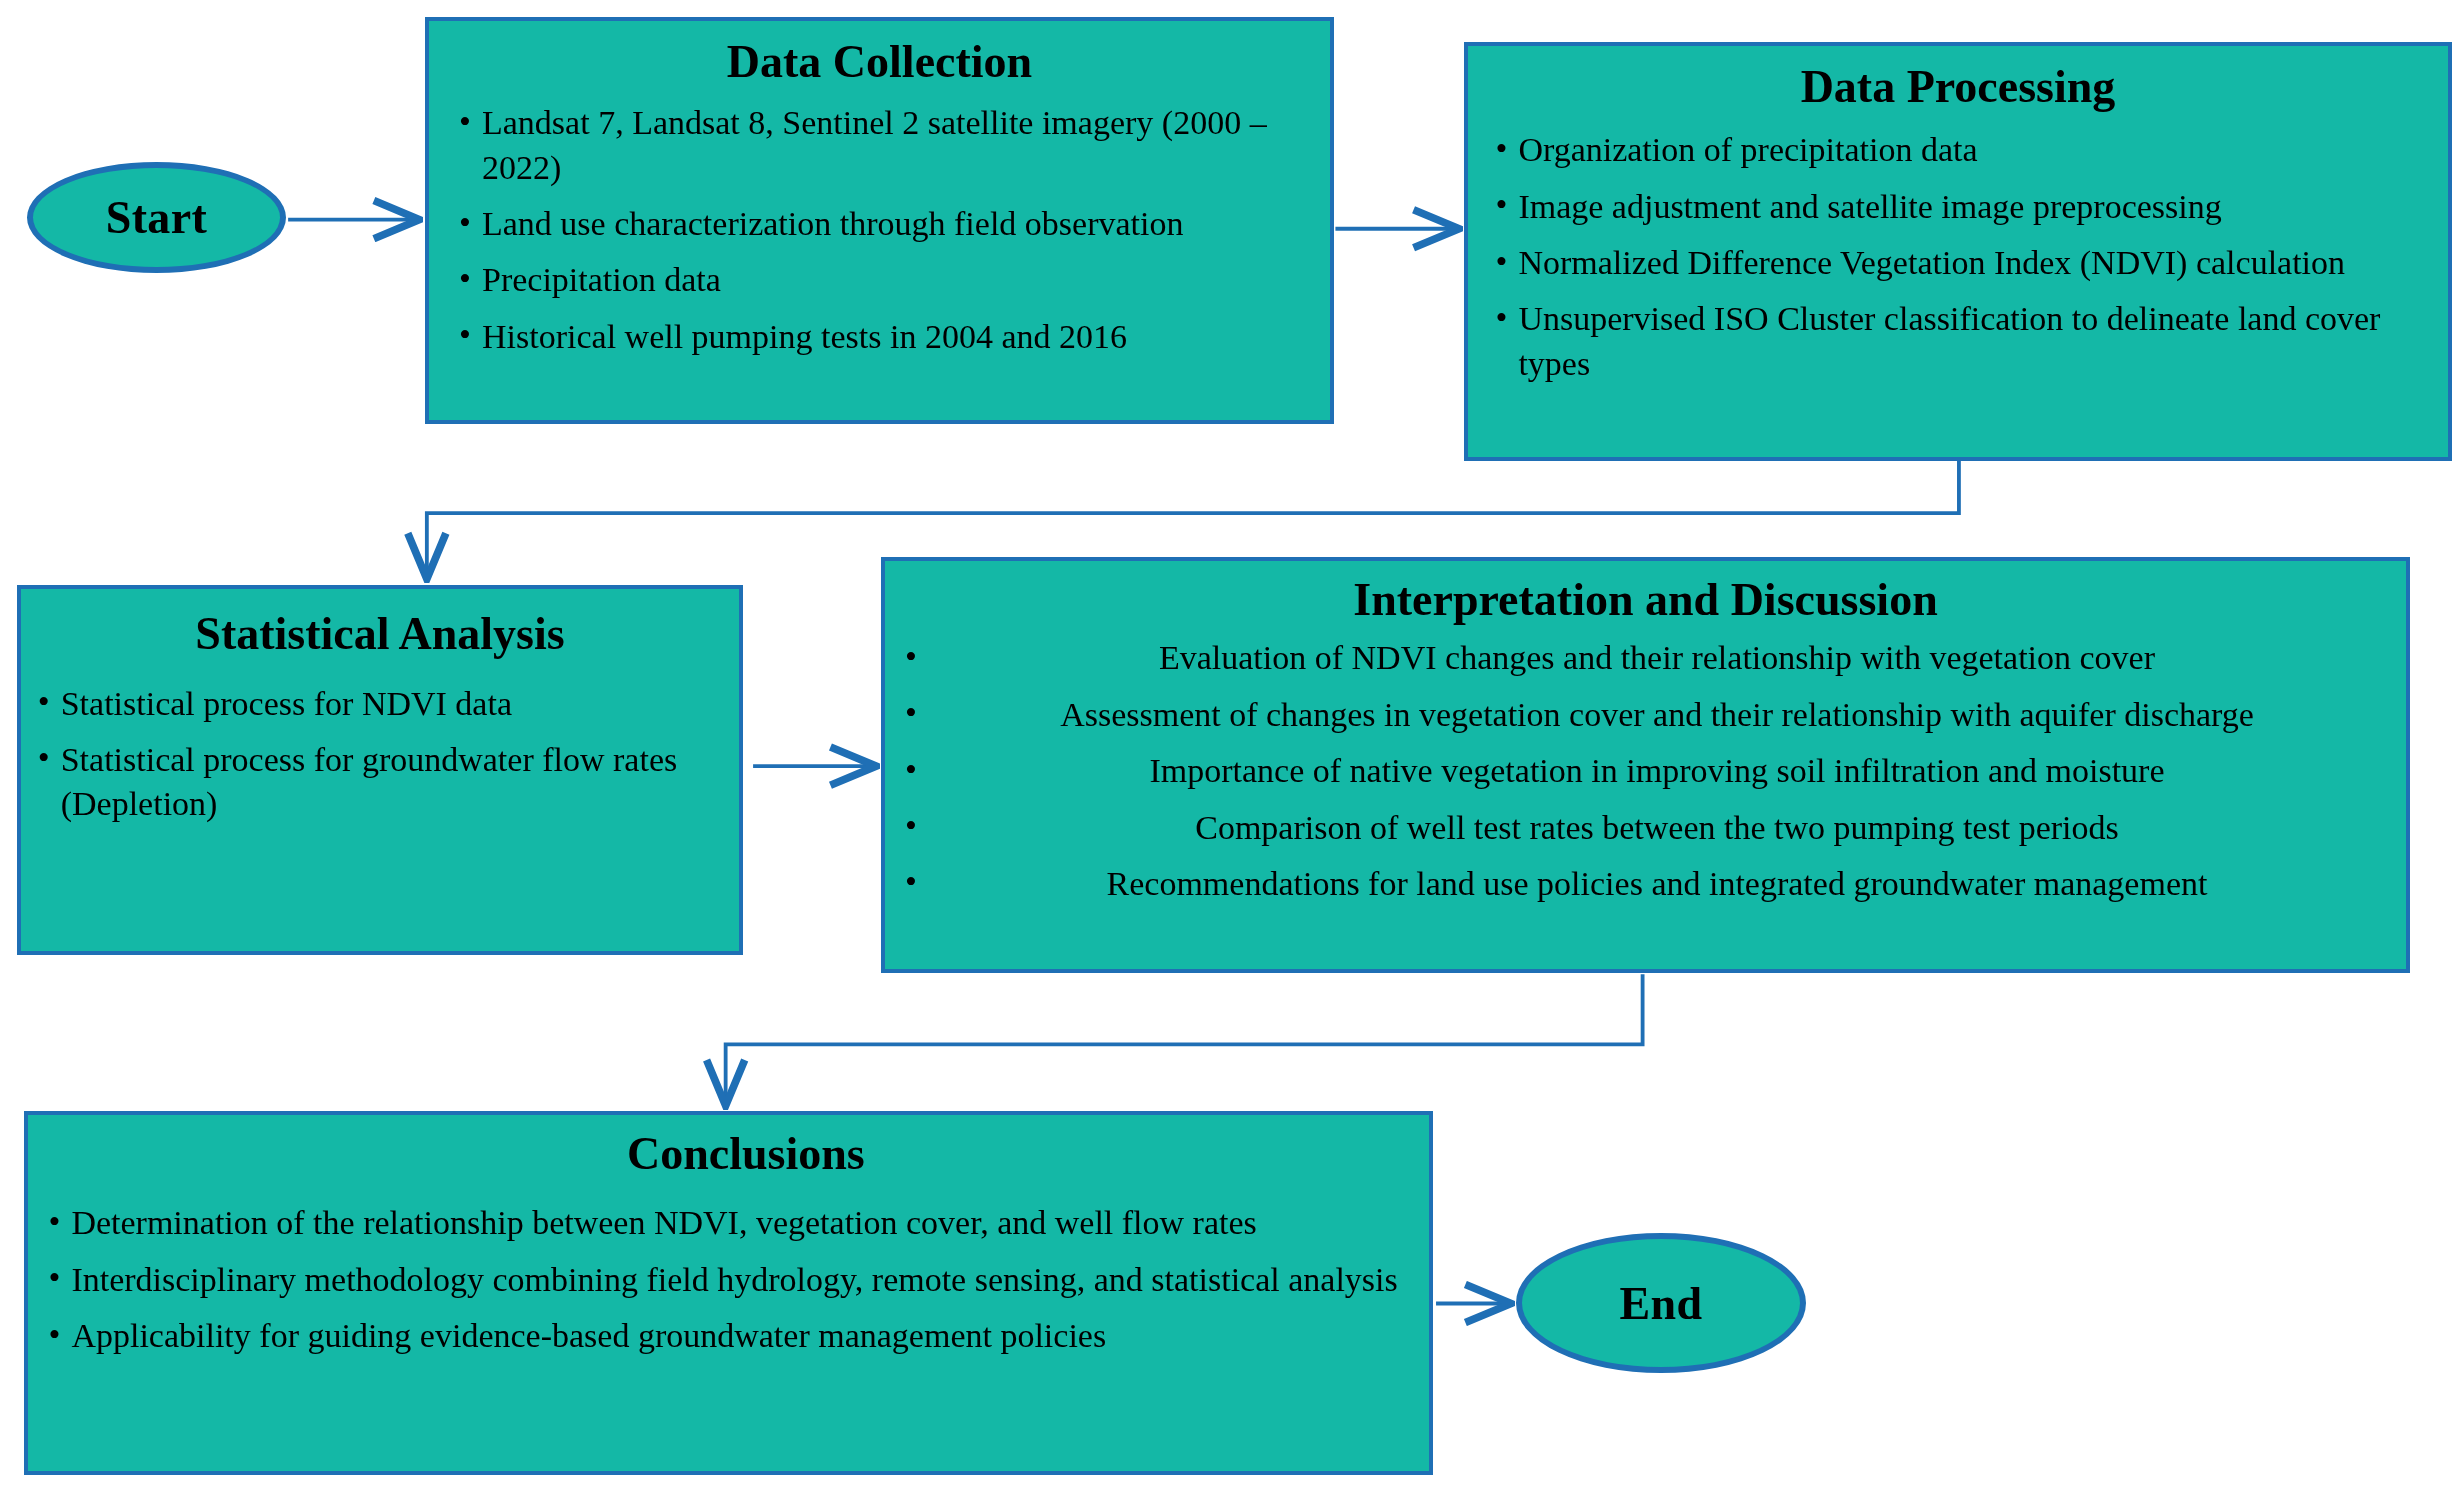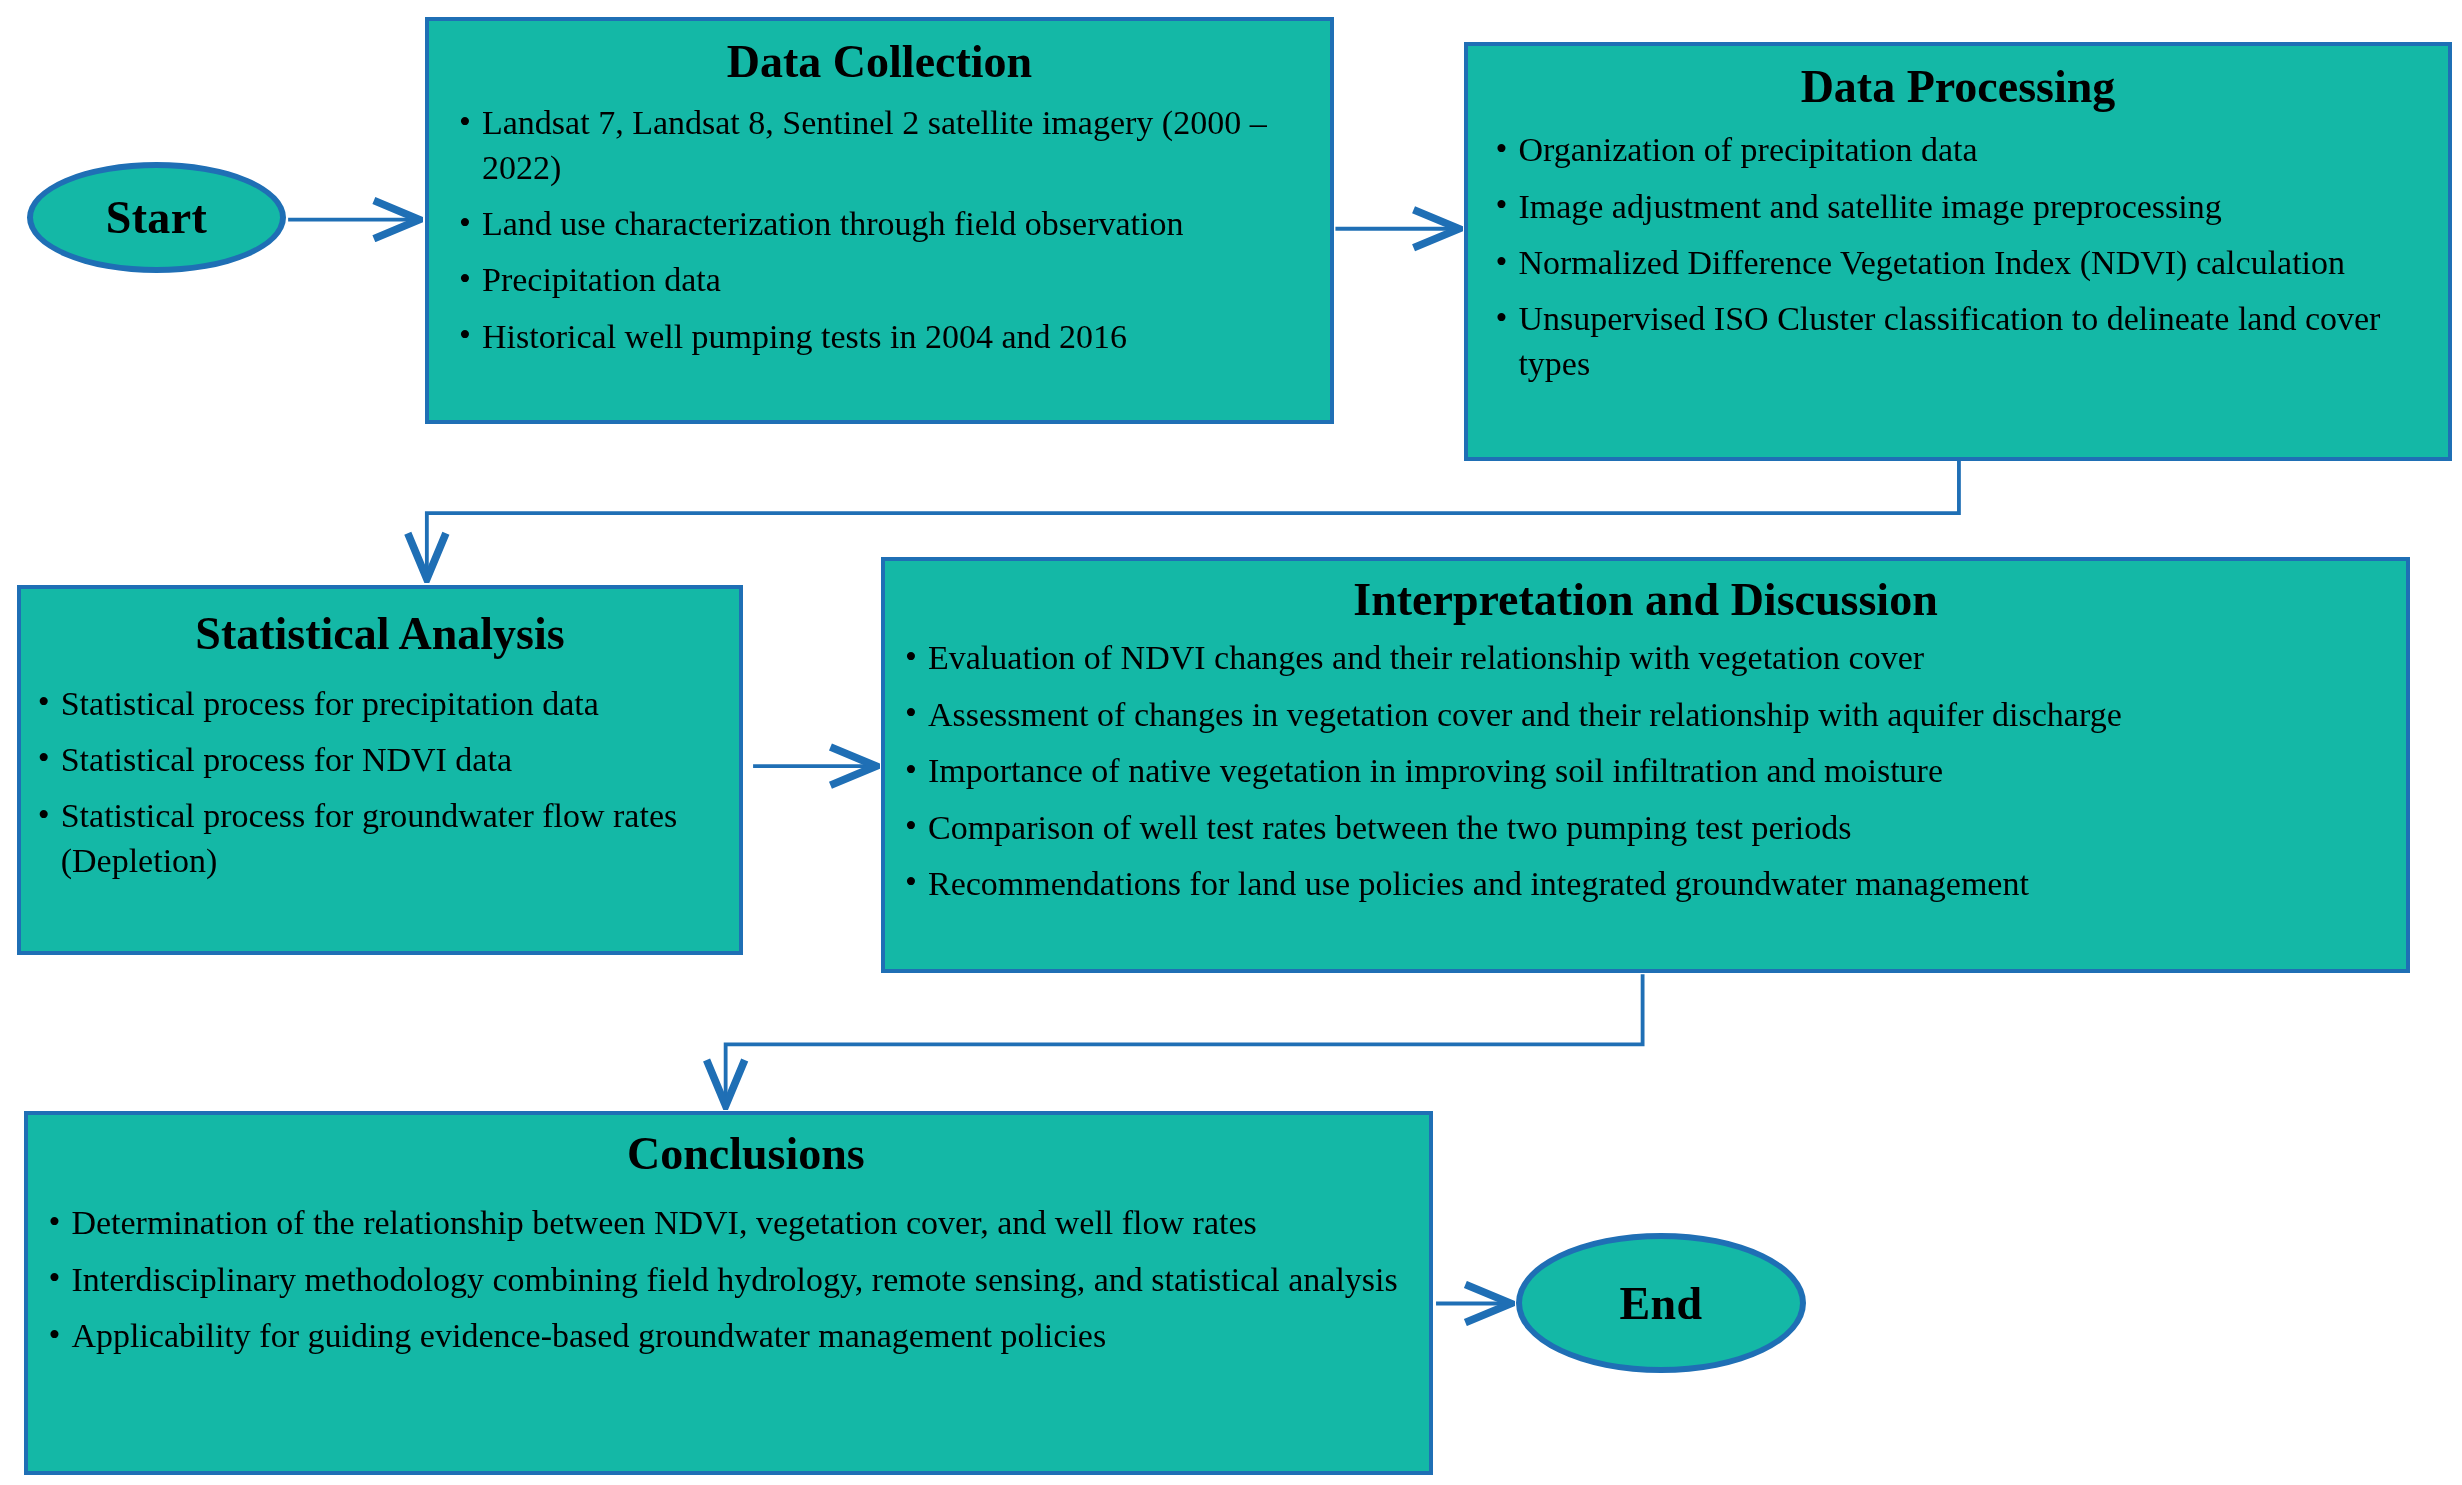--- a/index.html
+++ b/index.html
@@ -25,21 +25,21 @@
   #start      {left:27px;  top:162px;  width:259px;  height:111px;}
   #endnode    {left:1516px;top:1233px; width:290px;  height:140px;}
   #dataCollect{left:425px; top:17px;   width:909px; height:407px;}
   #dataProcess{left:1464px;top:17px;   width:988px; height:419px;margin-top:25px;}
   #statAnal   {left:17px;  top:585px;  width:726px;  height:370px;}
   #interp     {left:881px;top:557px;  width:1529px; height:416px;}
   #conclusion {left:24.4px;  top:1111px; width:1409px; height:364px;}
 
   #dataCollect ul.bul{padding-left:27px;}
   #dataProcess ul.bul{padding-left:24.4px;}
-  #interp ul.bul{padding-left:17px;}
+  #interp ul.bul{padding-left:17px;text-align:center;}
   #conclusion ul.bul{padding-left:17px;}
   #statAnal ul.bul{padding-left:13.7px;}
   #interp .title{margin-top:15.2px;margin-bottom:12px;}
   #conclusion .title{margin-top:15.2px;margin-bottom:23px;padding-left:34px;}
   #statAnal .title{margin-top:21.3px;margin-bottom:23px;}
   #dataProcess .title{margin-bottom:17px;}
   #dataCollect .title{margin-bottom:15.2px;}
 </style>
 </head>
 <body>
@@ -98,21 +98,20 @@
       <li>Organization of precipitation data</li>
       <li>Image adjustment and satellite image preprocessing</li>
       <li>Normalized Difference Vegetation Index (NDVI) calculation</li>
       <li>Unsupervised ISO Cluster classification to delineate land cover types</li>
     </ul>
   </div>
 
   <div id="statAnal" class="node box">
     <div class="title">Statistical Analysis</div>
     <ul class="bul">
-      <li>Statistical process for precipitation data</li>
       <li>Statistical process for NDVI data</li>
       <li>Statistical process for groundwater flow rates (Depletion)</li>
     </ul>
   </div>
 
   <div id="interp" class="node box">
     <div class="title">Interpretation and Discussion</div>
     <ul class="bul">
       <li>Evaluation of NDVI changes and their relationship with vegetation cover</li>
       <li>Assessment of changes in vegetation cover and their relationship with aquifer discharge</li>

